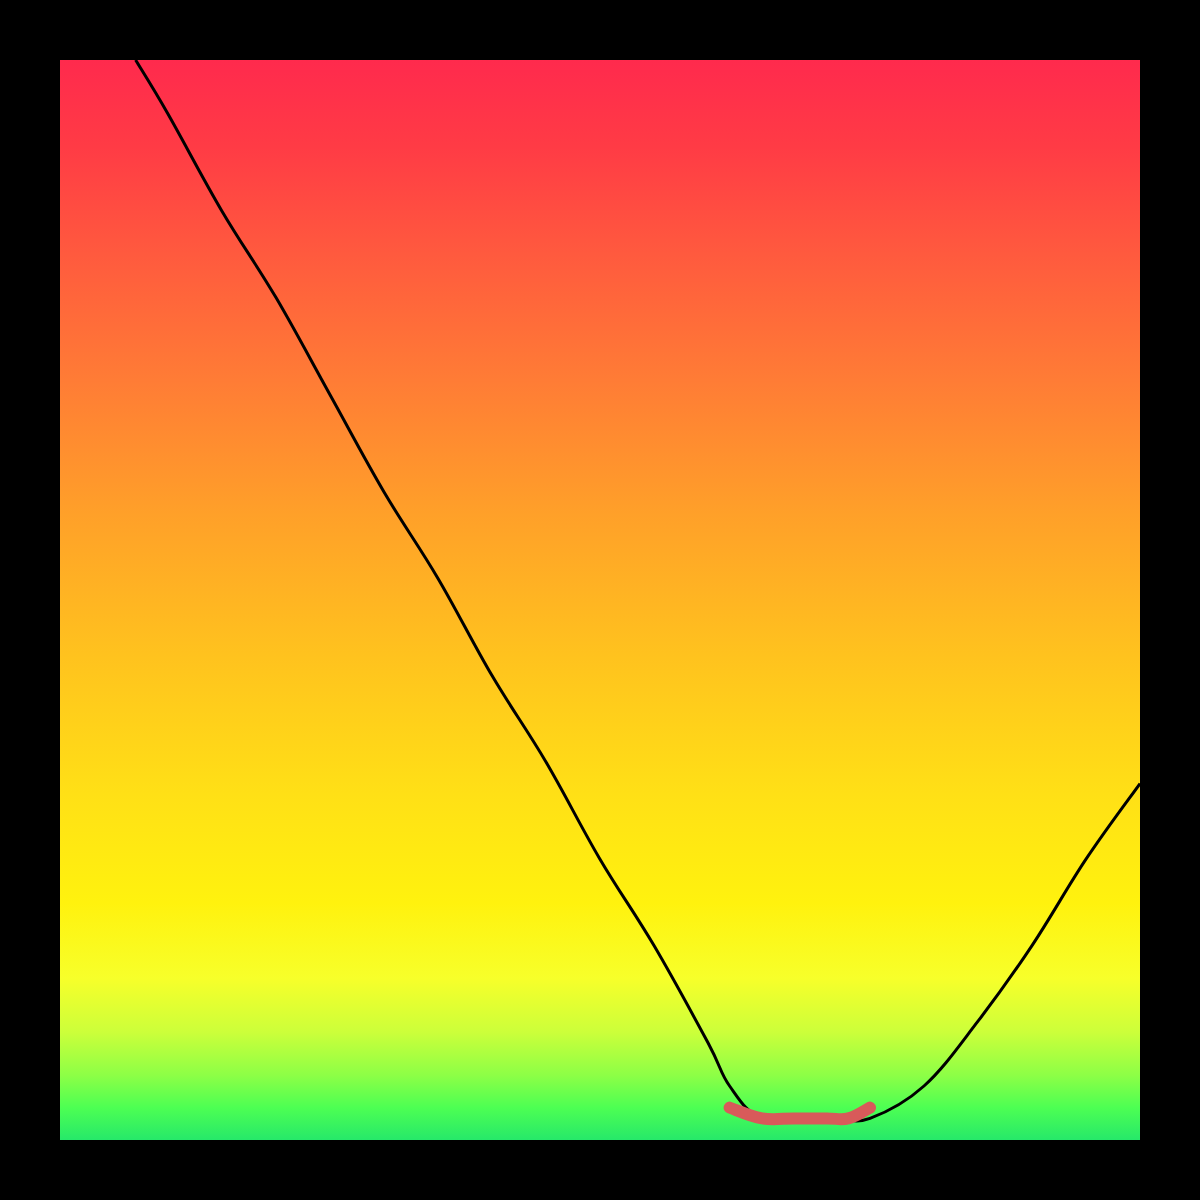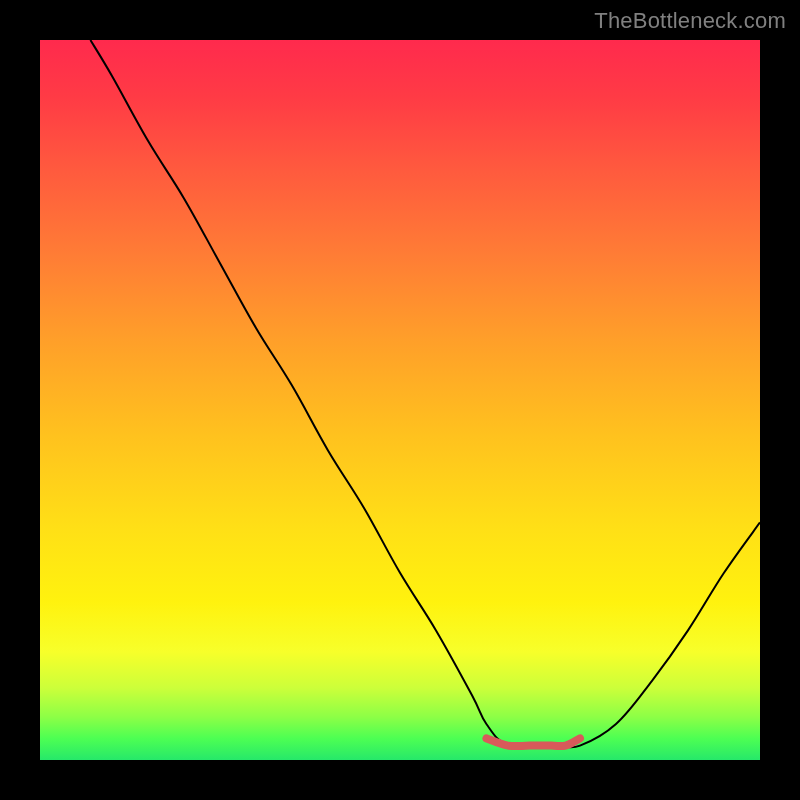--- a/index.html
+++ b/index.html
@@ -64,15 +64,14 @@
 <div class="frame">
 
   <div class="plot-wrap">
     <div class="gradient"></div>
     <svg class="curve-layer" viewBox="0 0 100 100" preserveAspectRatio="none">
       <path id="curve-path" fill="none" stroke="#000" stroke-width="2" vector-effect="non-scaling-stroke" d="M 7 0 C 7.54 0.90, 8.56 2.48, 10 5 C 11.44 7.52, 13.20 10.94, 15 14 C 16.80 17.06, 18.20 18.94, 20 22 C 21.80 25.06, 23.20 27.76, 25 31 C 26.80 34.24, 28.20 36.94, 30 40 C 31.80 43.06, 33.20 44.94, 35 48 C 36.80 51.06, 38.20 53.94, 40 57 C 41.80 60.06, 43.20 61.94, 45 65 C 46.80 68.06, 48.20 70.94, 50 74 C 51.80 77.06, 53.20 78.94, 55 82 C 56.80 85.06, 58.74 88.66, 60 91 C 61.26 93.34, 61.10 93.74, 62 95 C 62.90 96.26, 63.56 97.46, 65 98 C 66.44 98.54, 68.74 98.00, 70 98 C 71.26 98.00, 71.10 98.00, 72 98 C 72.90 98.00, 73.56 98.54, 75 98 C 76.44 97.46, 78.20 96.62, 80 95 C 81.80 93.38, 83.20 91.34, 85 89 C 86.80 86.66, 88.20 84.70, 90 82 C 91.80 79.30, 93.20 76.70, 95 74 C 96.80 71.30, 99.10 68.26, 100 67"></path>
       <path id="highlight-path" fill="none" stroke="#d85a5a" stroke-width="8" stroke-linecap="round" stroke-linejoin="round" vector-effect="non-scaling-stroke" d="M 62 97 C 62.54 97.18, 63.92 97.82, 65 98 C 66.08 98.18, 66.92 98.00, 68 98 C 69.08 98.00, 70.10 98.00, 71 98 C 71.90 98.00, 72.28 98.18, 73 98 C 73.72 97.82, 74.64 97.18, 75 97"></path>
     </svg>
   </div>
 
-  <div class="watermark">TheBottleneck.com</div>
 
 </div>
 
 </body></html>

